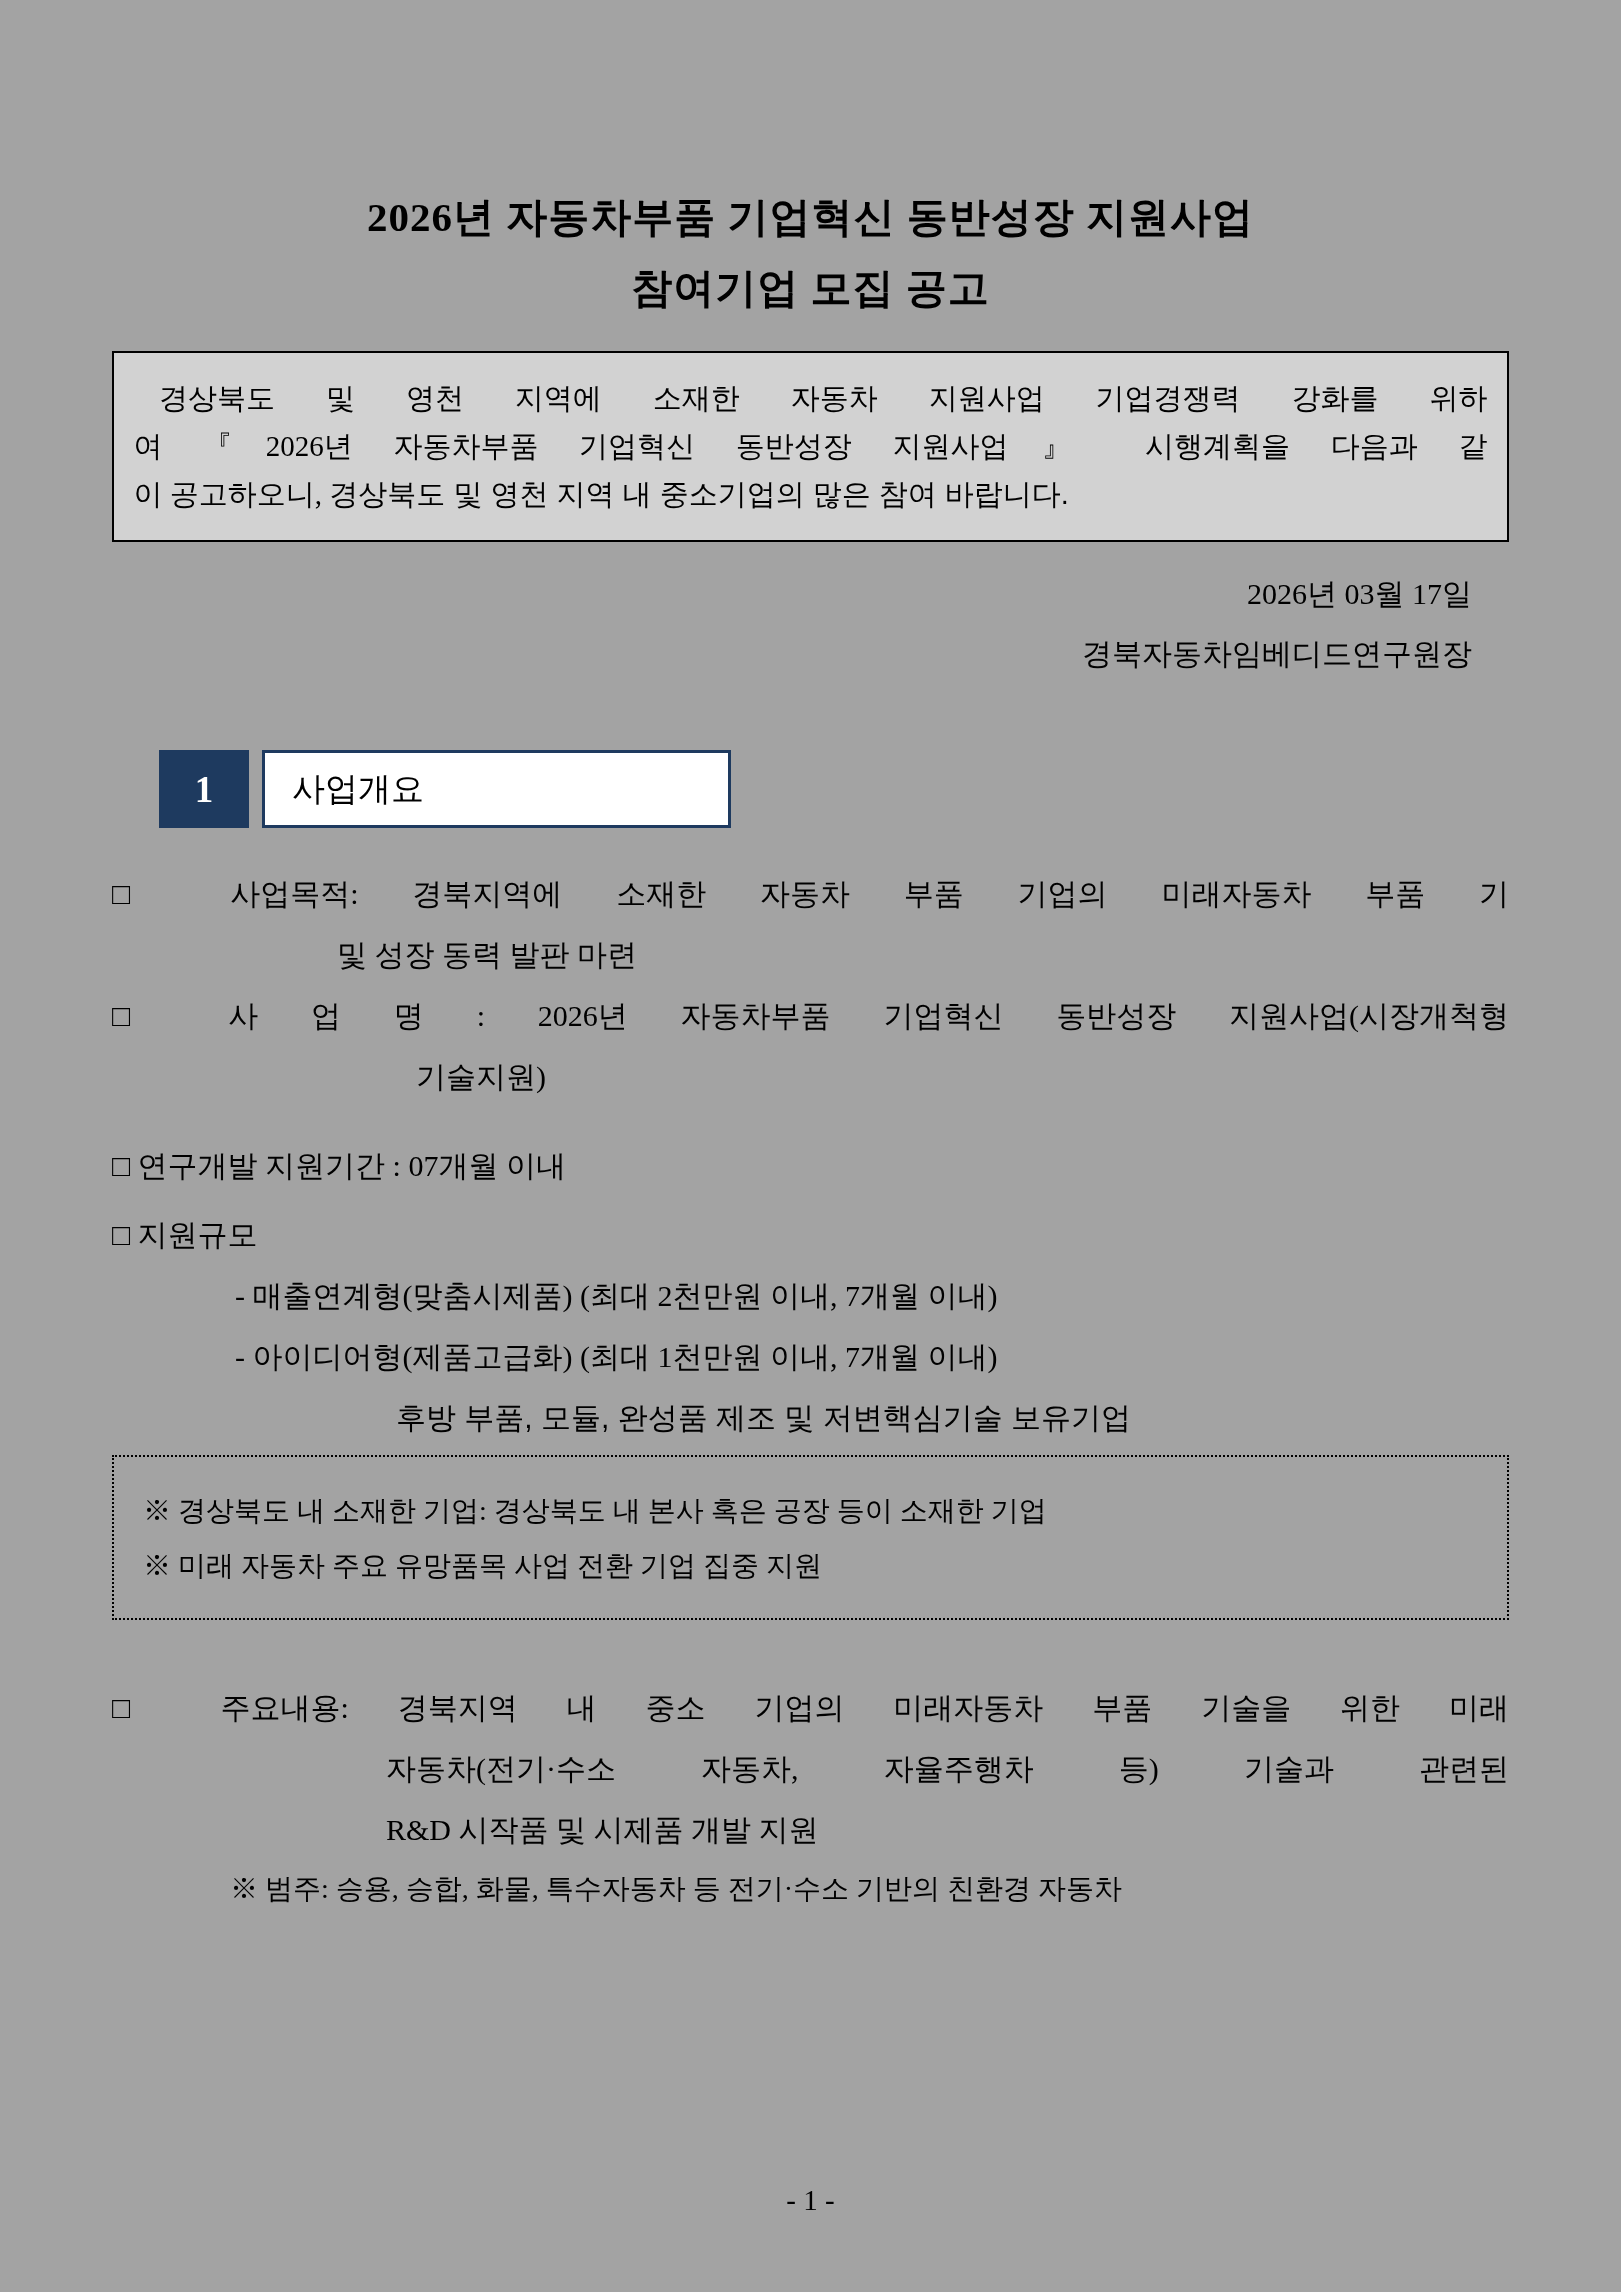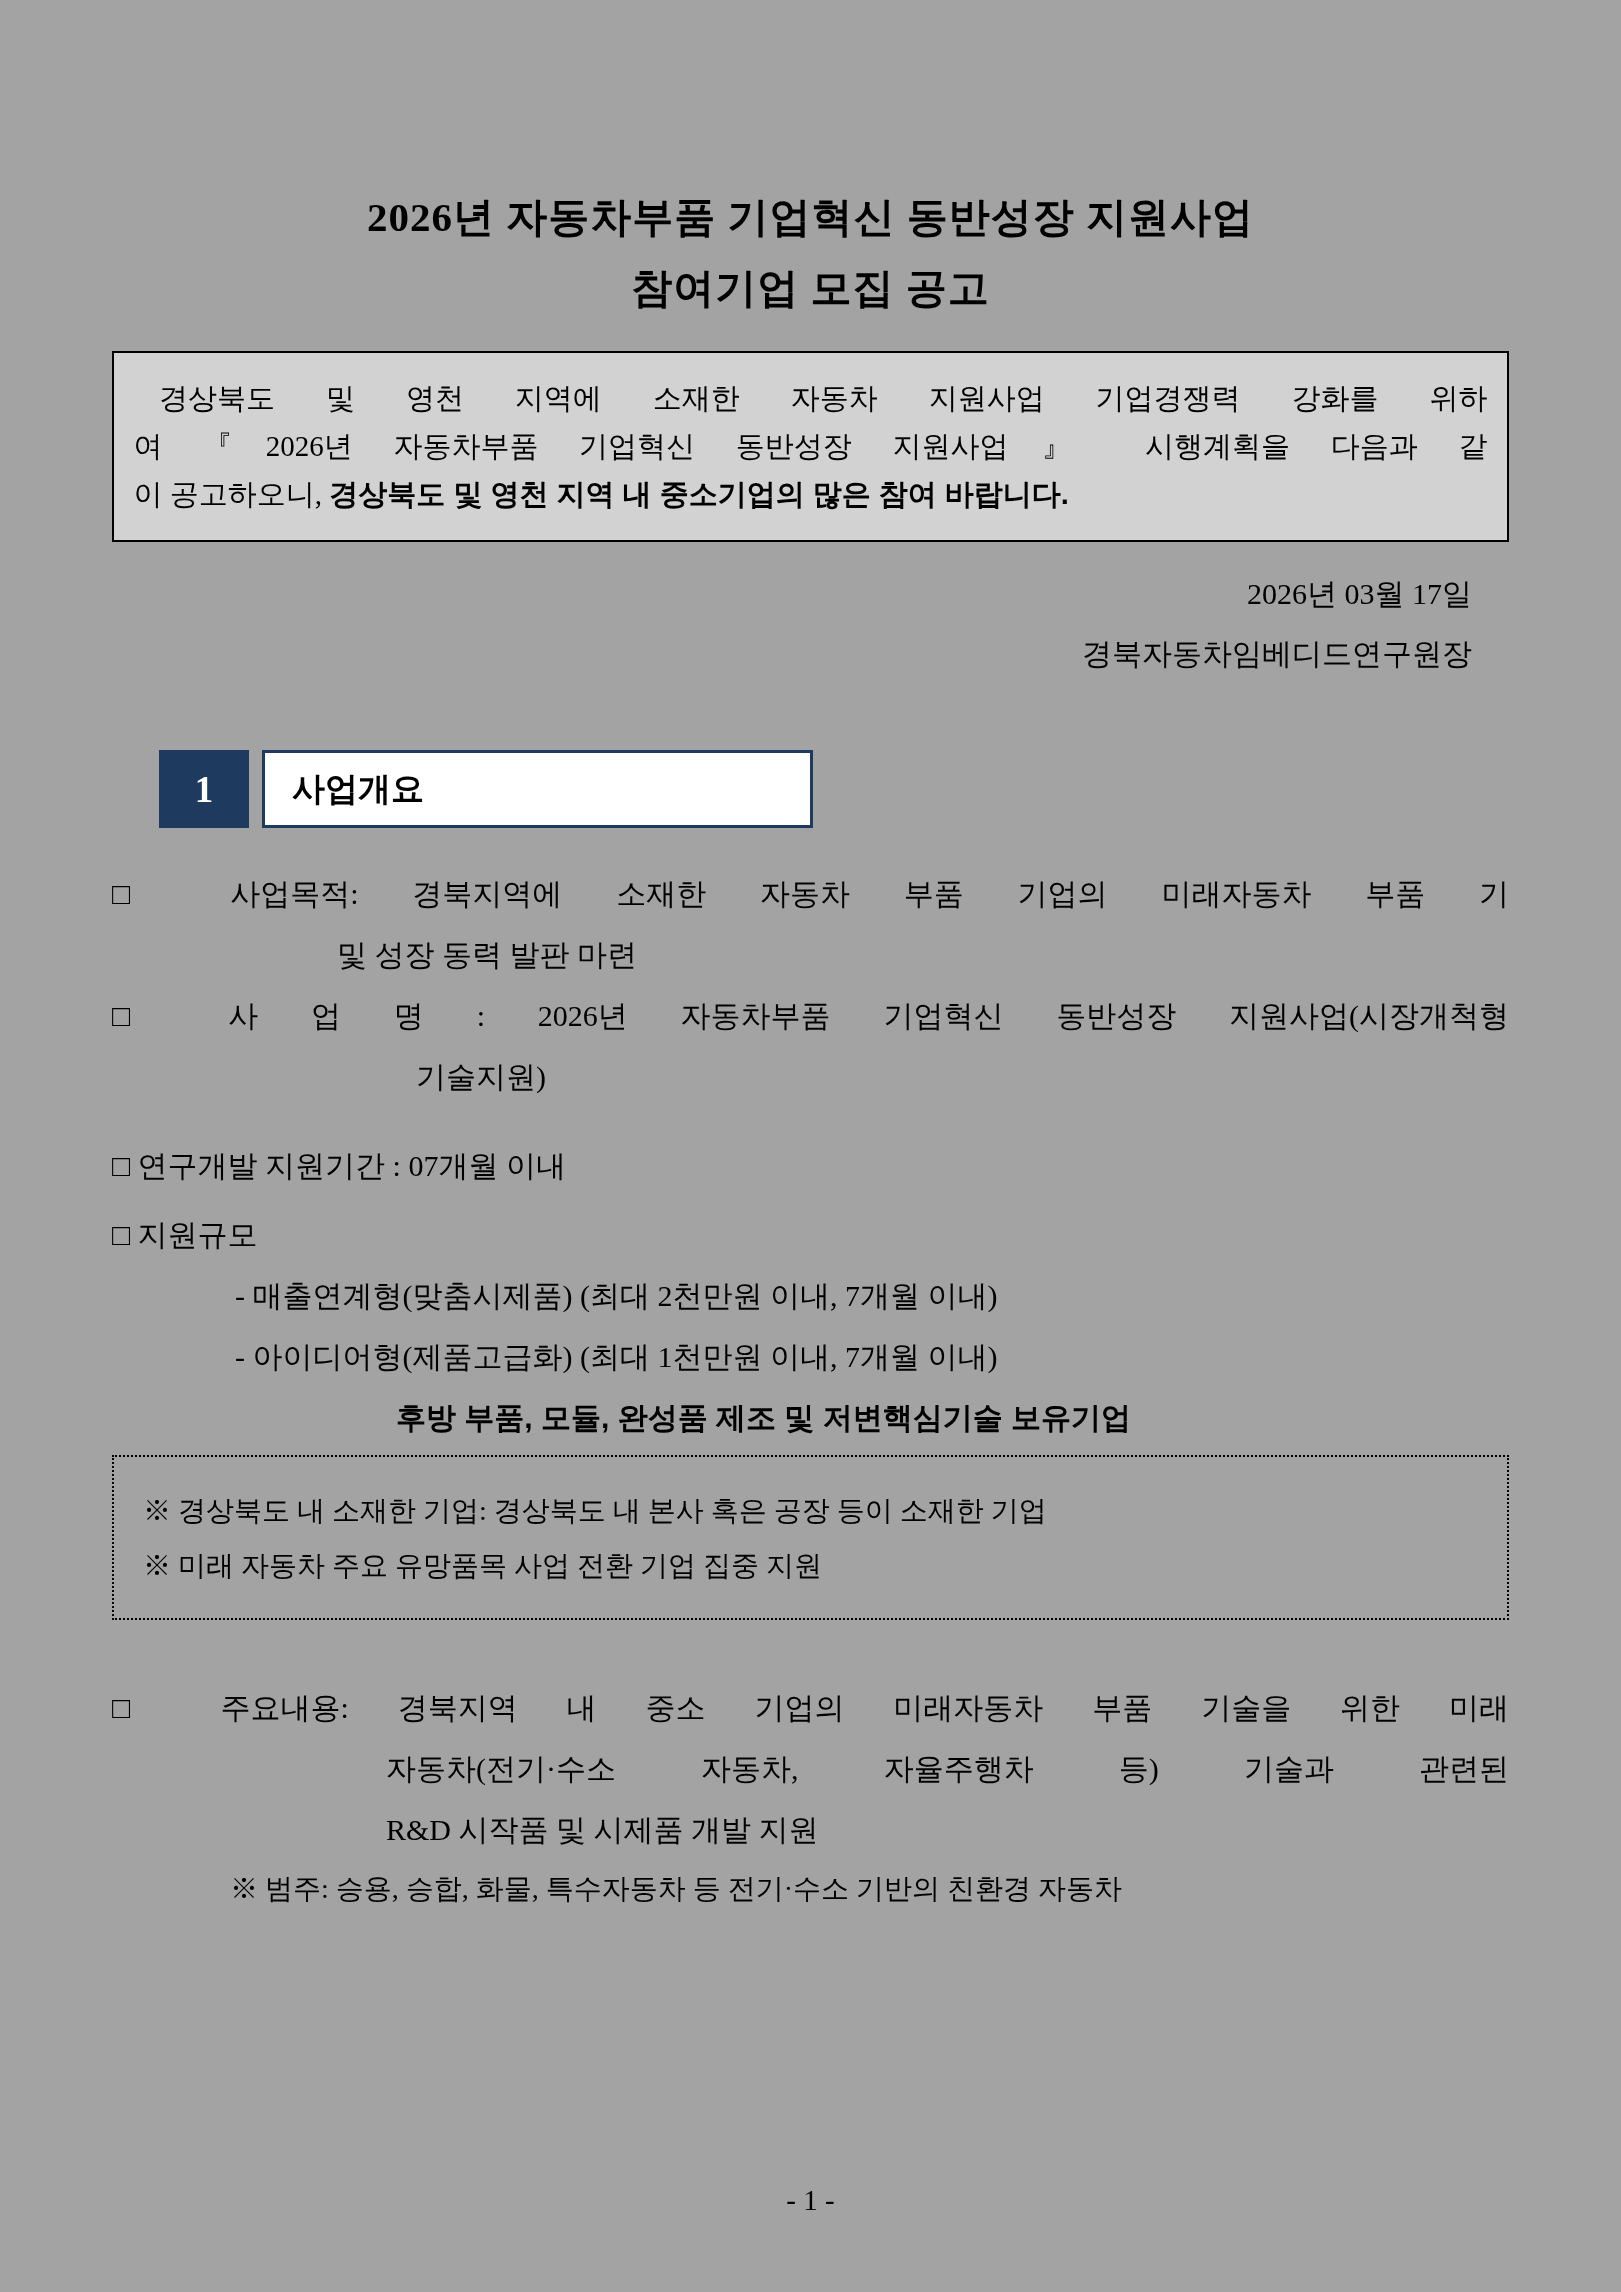--- a/index.html
+++ b/index.html
@@ -34,29 +34,29 @@
 
   
   .section-header { margin-top:74px; margin-left:47px; display:flex; height:78px; }
   .section-num {
     width:90px; background:var(--navy,#1e3a5f); color:#fff;
     display:flex; align-items:center; justify-content:center;
     font-size:37px; font-weight:bold;
     font-family:"Liberation Serif","DejaVu Serif",serif;
   }
   .section-title-box {
-    margin-left:12.7px; width:551px; border:3.9px solid var(--navy,#1e3a5f);
+    margin-left:12.7px; width:469px; border:3.9px solid var(--navy,#1e3a5f);
     background:#fff; display:flex; align-items:center; padding-left:27.4px;
     box-sizing:border-box;
   }
   .section-title-box .t { font-size:33px; }
 
   
   .body-line { font-size:30px; line-height:61px; }
-  .b { font-family:"Liberation Sans","DejaVu Sans",sans-serif; font-weight:700; }
+  .b { font-family:"Liberation Sans","DejaVu Sans",sans-serif; font-weight:400; }
   .ind-a { padding-left:225px; }  
   .ind-b { padding-left:304px; }  
   .ind-c { padding-left:123px; }  
   .ind-d { padding-left:284px; }  
   .ind-e { padding-left:274px; }  
   .ind-f { padding-left:118px; }  
 
   .mt-purpose { margin-top:35px; }
   .mt-period  { margin-top:27.4px; }
   .mt-scale   { margin-top:7.8px;  }

